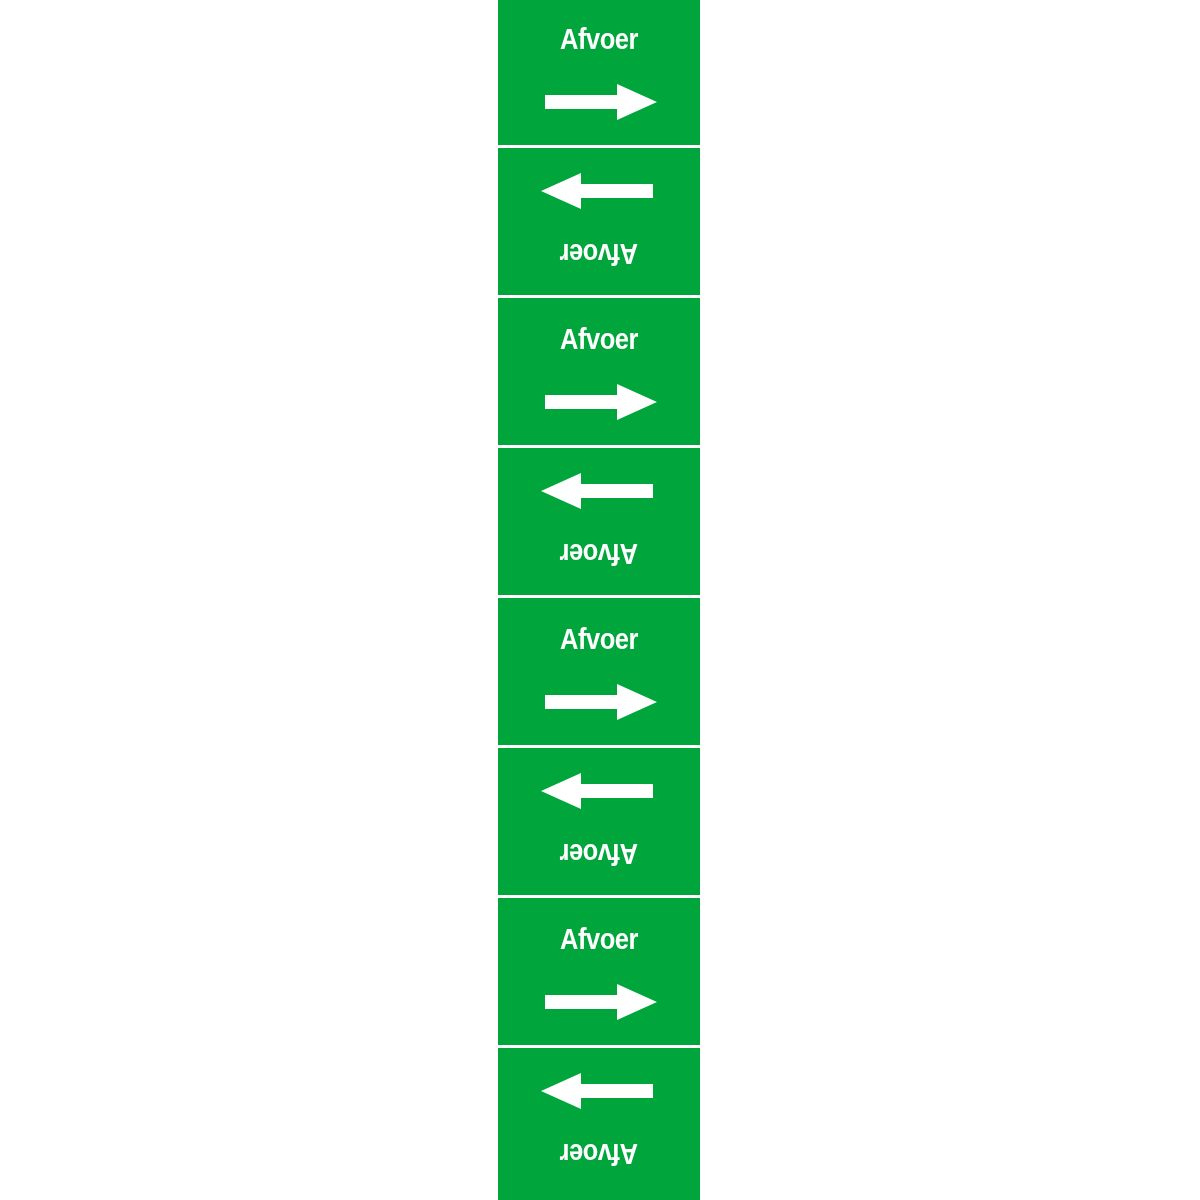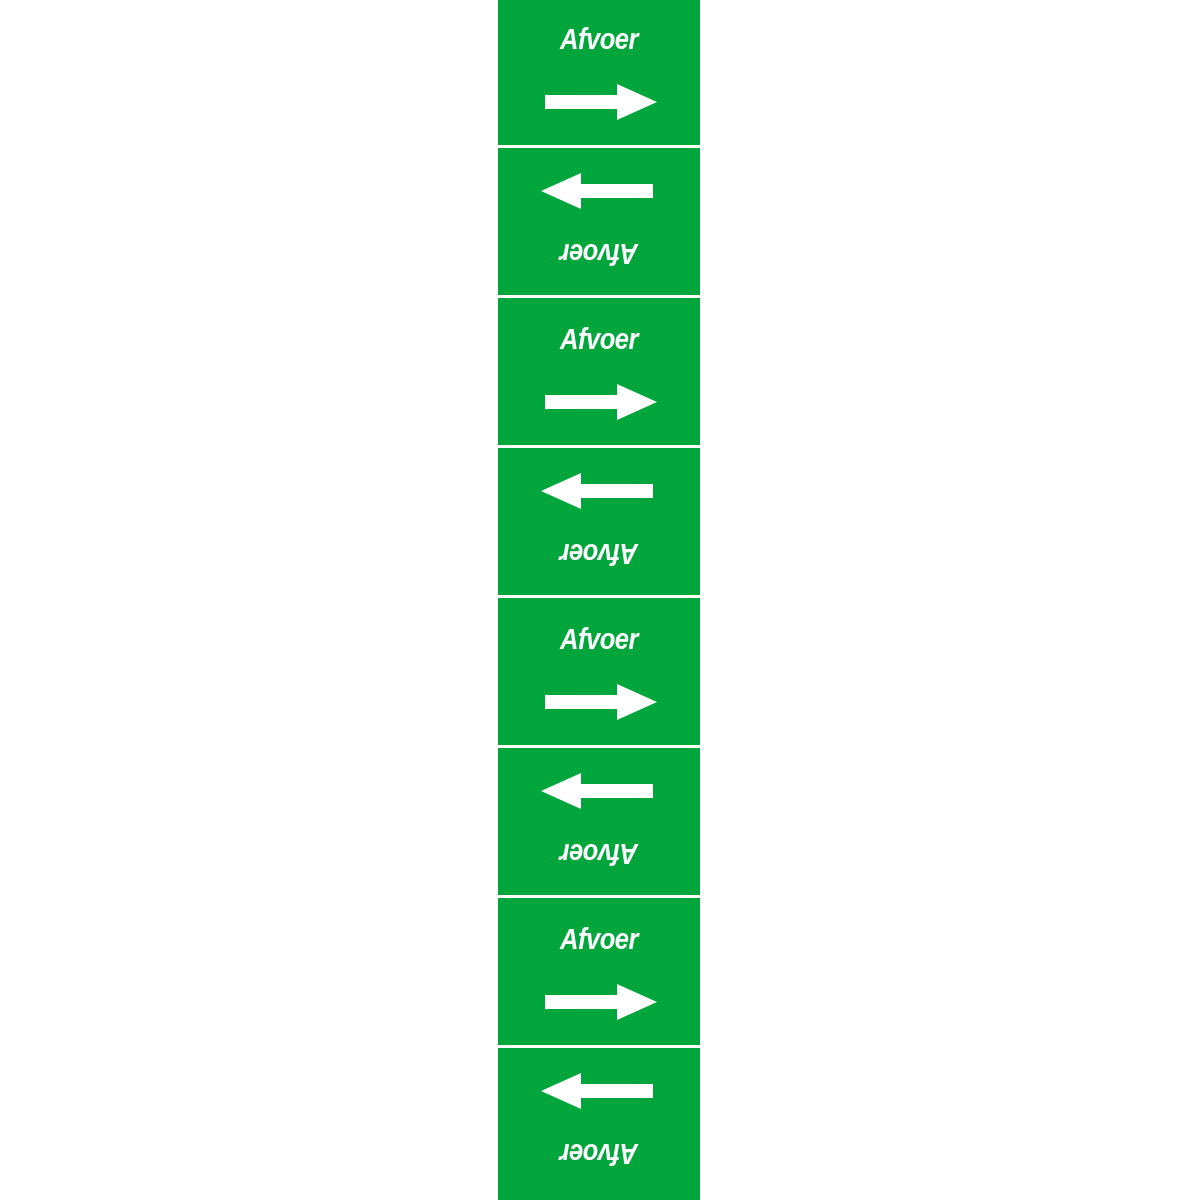--- a/index.html
+++ b/index.html
@@ -13,21 +13,20 @@
     overflow: hidden;
     font-family: "Liberation Sans", sans-serif;
   }
 
   #canvas {
     position: relative;
     width: 1200px;
     height: 1200px;
     background: #ffffff;
     overflow: hidden;
-    font-style: italic;
   }
 
   
   #marker-strip {
     position: absolute;
     left: 498px;
     top: 0px;
     width: 202px;
     height: 1200px;
     background: #ffffff;

